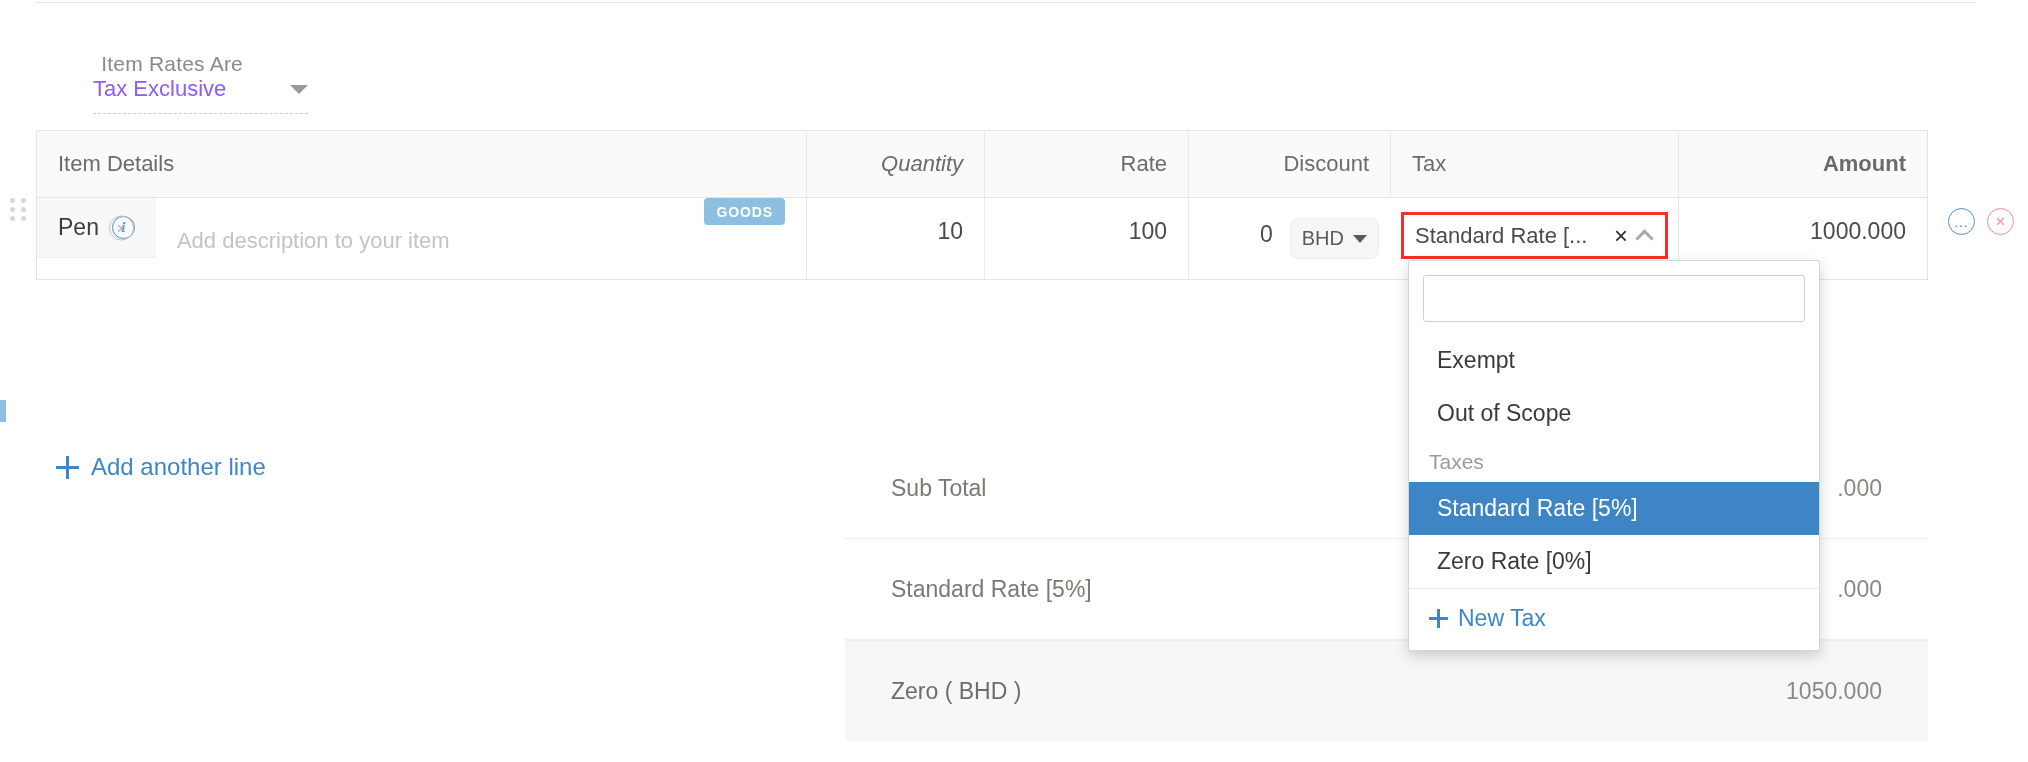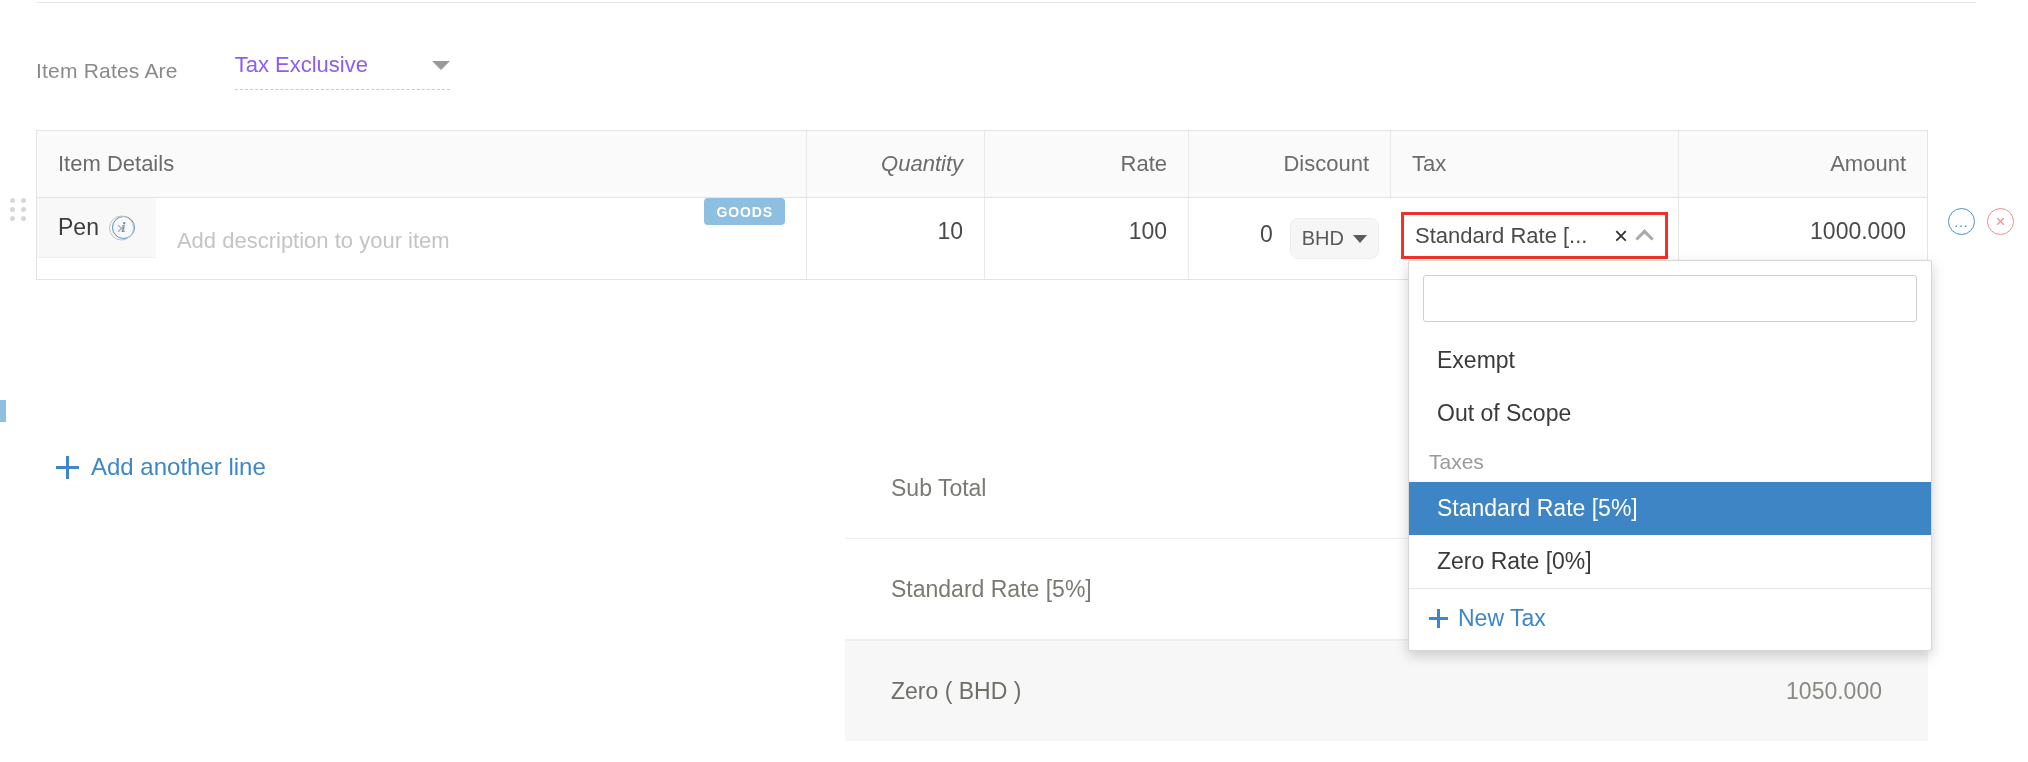--- a/index.html
+++ b/index.html
@@ -14,21 +14,21 @@
 
   
   .top-rule {
     position: absolute; left: 36px; top: 2px; width: 1940px; height: 1px;
     background: #e8e8e8;
   }
 
   
   .rates-row {
     position: absolute; left: 36px; top: 52px;
-    display: flex; align-items: center;
+    display: flex; align-items: center; flex-direction: column;
   }
   .rates-label {
     font-size: 21px; color: #8a8a8a; letter-spacing: .2px;
   }
   .rates-select {
     margin-left: 57px; position: relative;
     display: flex; align-items: center; cursor: pointer;
     min-width: 212px;
     padding-bottom: 11px;
     border-bottom: 1px dashed #b9cfe0;
@@ -61,21 +61,21 @@
     font-size: 22px; color: #6b6b6b;
     padding: 22px 21px; height: 66px;
     border-right: 1px solid #e9e9e9;
     display: flex; align-items: center;
   }
   .th.c-item    { width: 770px; }
   .th.c-qty     { width: 178px; justify-content: flex-end; font-style: italic; }
   .th.c-rate    { width: 204px; justify-content: flex-end; }
   .th.c-disc    { width: 202px; justify-content: flex-end; }
   .th.c-tax     { width: 288px; }
-  .th.c-amt     { width: 248px; justify-content: flex-end; border-right: none; }
+  .th.c-amt     { width: 248px; justify-content: flex-end; border-right: none; font-weight: bold; }
 
   .lt-body { display: flex; }
   .cell-item {
     width: 770px; border-right: 1px solid #e9e9e9;
     display: flex; 
   }
   .item-name-row {
     height: 60px; background: #f8f8f8;
     display: flex; align-items: center;
     padding: 0 21px; position: relative;
@@ -188,21 +188,21 @@
     border-bottom: 1px solid #efefef;
   }
   .tr.total-row {
     background: #f7f7f7; border-bottom: none; border-top: 1px solid #efefef;
     color: #6e6e66;
   }
   .tr .amt { color: #8a8a82; }
 
   
   .dd {
-    position: absolute; left: 1408px; top: 260px; width: 524px;
+    position: absolute; left: 1408px; top: 260px; width: 412px;
     background: #fff; border: 1px solid #d6d6d6; border-radius: 2px;
     box-shadow: 0 5px 14px rgba(0,0,0,.18);
     z-index: 40;
   }
   .dd-search-wrap { padding: 14px 14px 12px 14px; }
   .dd-search {
     width: 100%; height: 47px; border: 1px solid #cfcfcf; border-radius: 3px;
     font-size: 21px; padding: 0 12px; color: #333; outline: none;
     font-family: "Liberation Sans", sans-serif; background: #fff;
   }

